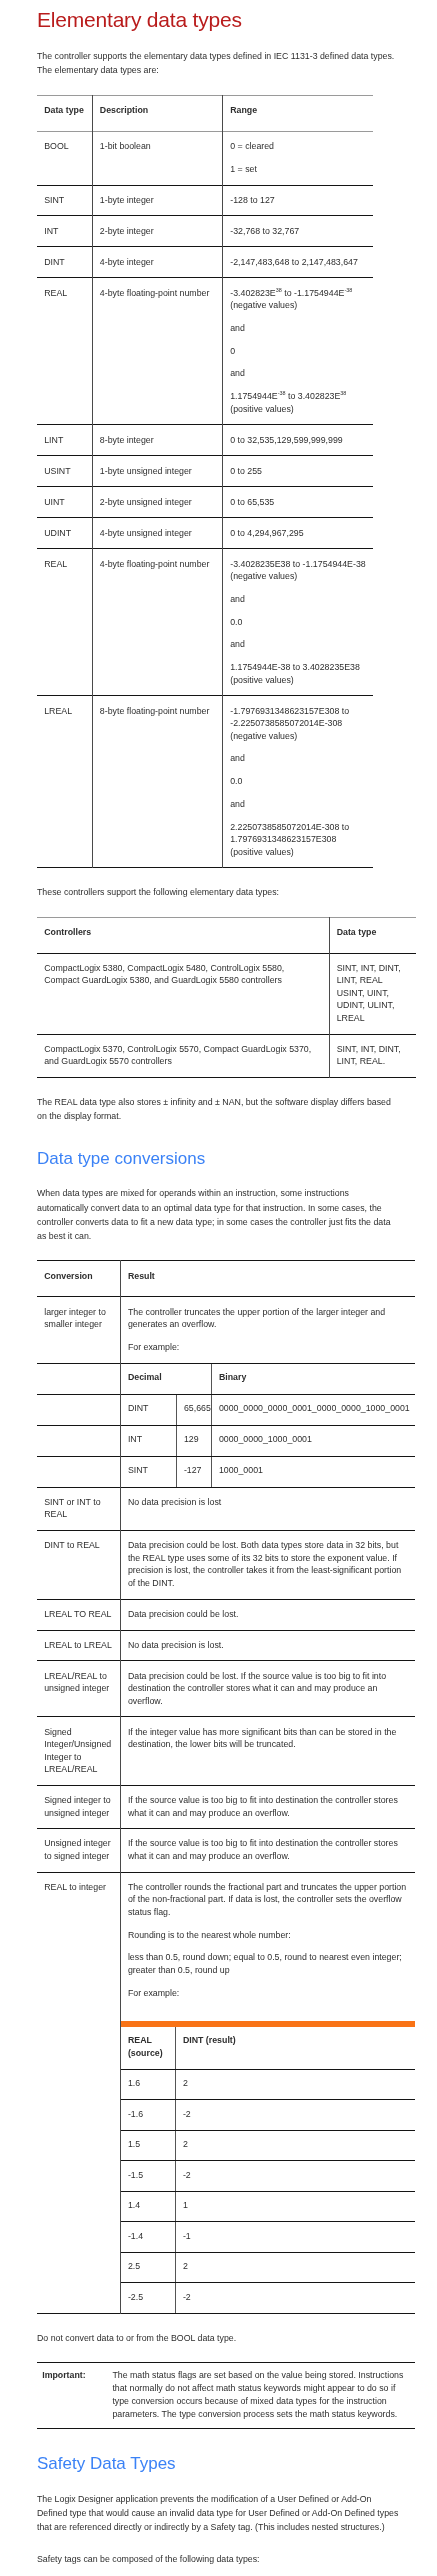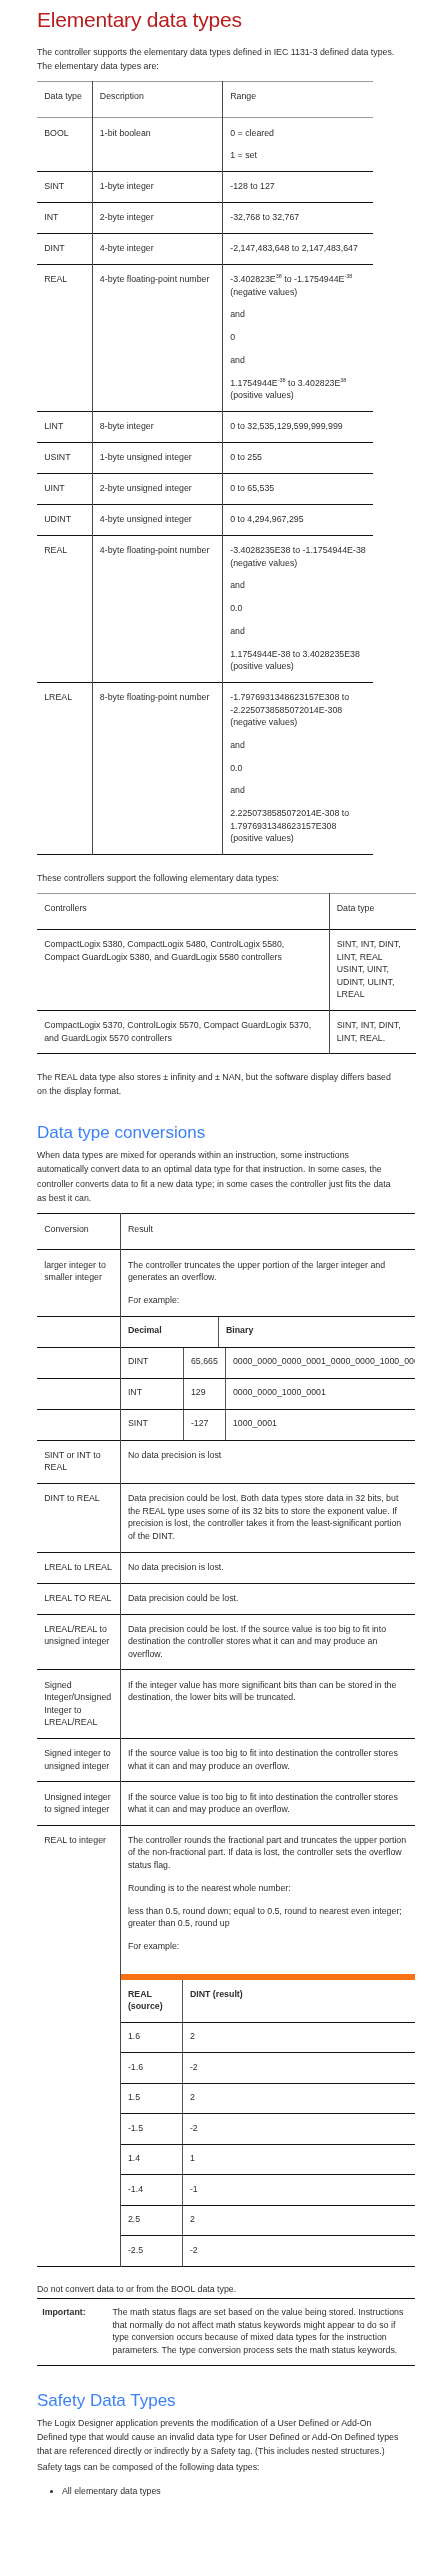--- a/index.html
+++ b/index.html
@@ -1,27 +1,27 @@
 <!DOCTYPE html>
 <html style="font-size:8.2px"><head>
 <meta charset="utf-8">
 <style>
   * { box-sizing: border-box; }
   body { margin:0; background:#ffffff; color:#2e2e2e;
          font-family:"Liberation Sans","DejaVu Sans",sans-serif; font-size:8.8px; }
   .page { width:438px; min-height:2655px; padding:4.1px 23px 31px 37px; background:#fff; }
   h1 { font-size:21px; font-weight:400; color:#b91c1c; margin:4.1px 0 12.4px; letter-spacing:-0.2px; }
   h2 { font-size:17px; font-weight:400; color:#3b82f6; margin:24px 0 4.1px; line-height:1.28; max-width:364px; }
-  p  { line-height:1.62; margin:2px 0; max-width:365px; }
+  p  { line-height:1.62; margin:17px 0; max-width:365px; }
   sup { font-size:0.62em; vertical-align:super; line-height:0; }
 
   table { border-collapse:collapse; table-layout:fixed; }
   .tbl { margin:8.2px 0 15.5px; }
   .tbl th, .tbl td { vertical-align:top; text-align:left; padding:8.2px 7.2px 9.3px; line-height:1.42; }
-  .tbl th { font-weight:400; padding-bottom:14.4px; }
+  .tbl th { font-weight:700; padding-bottom:14.4px; }
   .tbl td + td, .tbl th + th { border-left:0.5px solid #4a4a4a; }
   .cp { margin:0 0 10.3px; }
   .cp:last-child { margin-bottom:0; }
 
   #t1 { width:336px; border-top:0.5px solid #9a9a9a; border-bottom:1.5px solid #141414; }
   #t1 thead tr { border-bottom:1px solid #9a9a9a; }
   #t1 tbody tr + tr { border-top:1.5px solid #141414; }
 
   #t2 { width:378px; border-top:0.5px solid #9a9a9a; border-bottom:1.5px solid #141414; }
   #t2 thead tr { border-bottom:1.5px solid #141414; }
@@ -29,21 +29,21 @@
 
   #t3 { width:378px; border-top:1.5px solid #141414; border-bottom:1.5px solid #141414; }
   #t3 thead tr { border-bottom:1.5px solid #141414; }
   #t3 tbody tr + tr { border-top:1.5px solid #141414; }
   #t3 tbody tr.exrow + tr.exrow, #t3 tbody tr.exrow { border-top-width:1px; }
   #t3 td.nopad { padding:0; }
   .pad { padding:8.2px 7.2px 10.3px; }
   .pad .cp { margin:0 0 10.3px; }
   .pad .cp:last-child { margin-bottom:11.3px; }
 
-  .exgrid { display:grid; grid-template-columns:55px 35px 1fr; min-height:30px;gap:7px; }
+  .exgrid { display:grid; grid-template-columns:55px 35px 1fr; min-height:30px; }
   .exgrid.hdr { grid-template-columns:90px 1fr; font-weight:700; }
   .exgrid.two { grid-template-columns:54px 1fr; }
   .exgrid.two.hdr { grid-template-columns:54px 1fr; }
   .exc { padding:7.7px 7.2px 9.3px; line-height:1.42; overflow:hidden; }
   .exc + .exc { border-left:0.5px solid #555; }
   .exc.bin { white-space:nowrap; }
 
   .ntbl { width:100%; border-top:6px solid #f97316; }
   .ntbl .exgrid + .exgrid { border-top:1px solid #141414; }
 
@@ -271,29 +271,29 @@
             <div class="cp">No data precision is lost</div>
           </td>
         </tr>
         <tr>
           <td>DINT to REAL</td>
           <td>
             <div class="cp">Data precision could be lost. Both data types store data in 32 bits, but the REAL type uses some of its 32 bits to store the exponent value. If precision is lost, the controller takes it from the least-significant portion of the DINT.</div>
           </td>
         </tr>
         <tr>
+          <td>LREAL TO REAL</td>
+          <td>
+            <div class="cp">Data precision could be lost.</div>
+          </td>
+        </tr>
+        <tr>
           <td>LREAL to LREAL</td>
           <td>
             <div class="cp">No data precision is lost.</div>
-          </td>
-        </tr>
-        <tr>
-          <td>LREAL TO REAL</td>
-          <td>
-            <div class="cp">Data precision could be lost.</div>
           </td>
         </tr>
         <tr>
           <td>LREAL/REAL to unsigned integer</td>
           <td>
             <div class="cp">Data precision could be lost. If the source value is too big to fit into destination the controller stores what it can and may produce an overflow.</div>
           </td>
         </tr>
         <tr>
           <td>Signed Integer/Unsigned Integer to LREAL/REAL</td>

